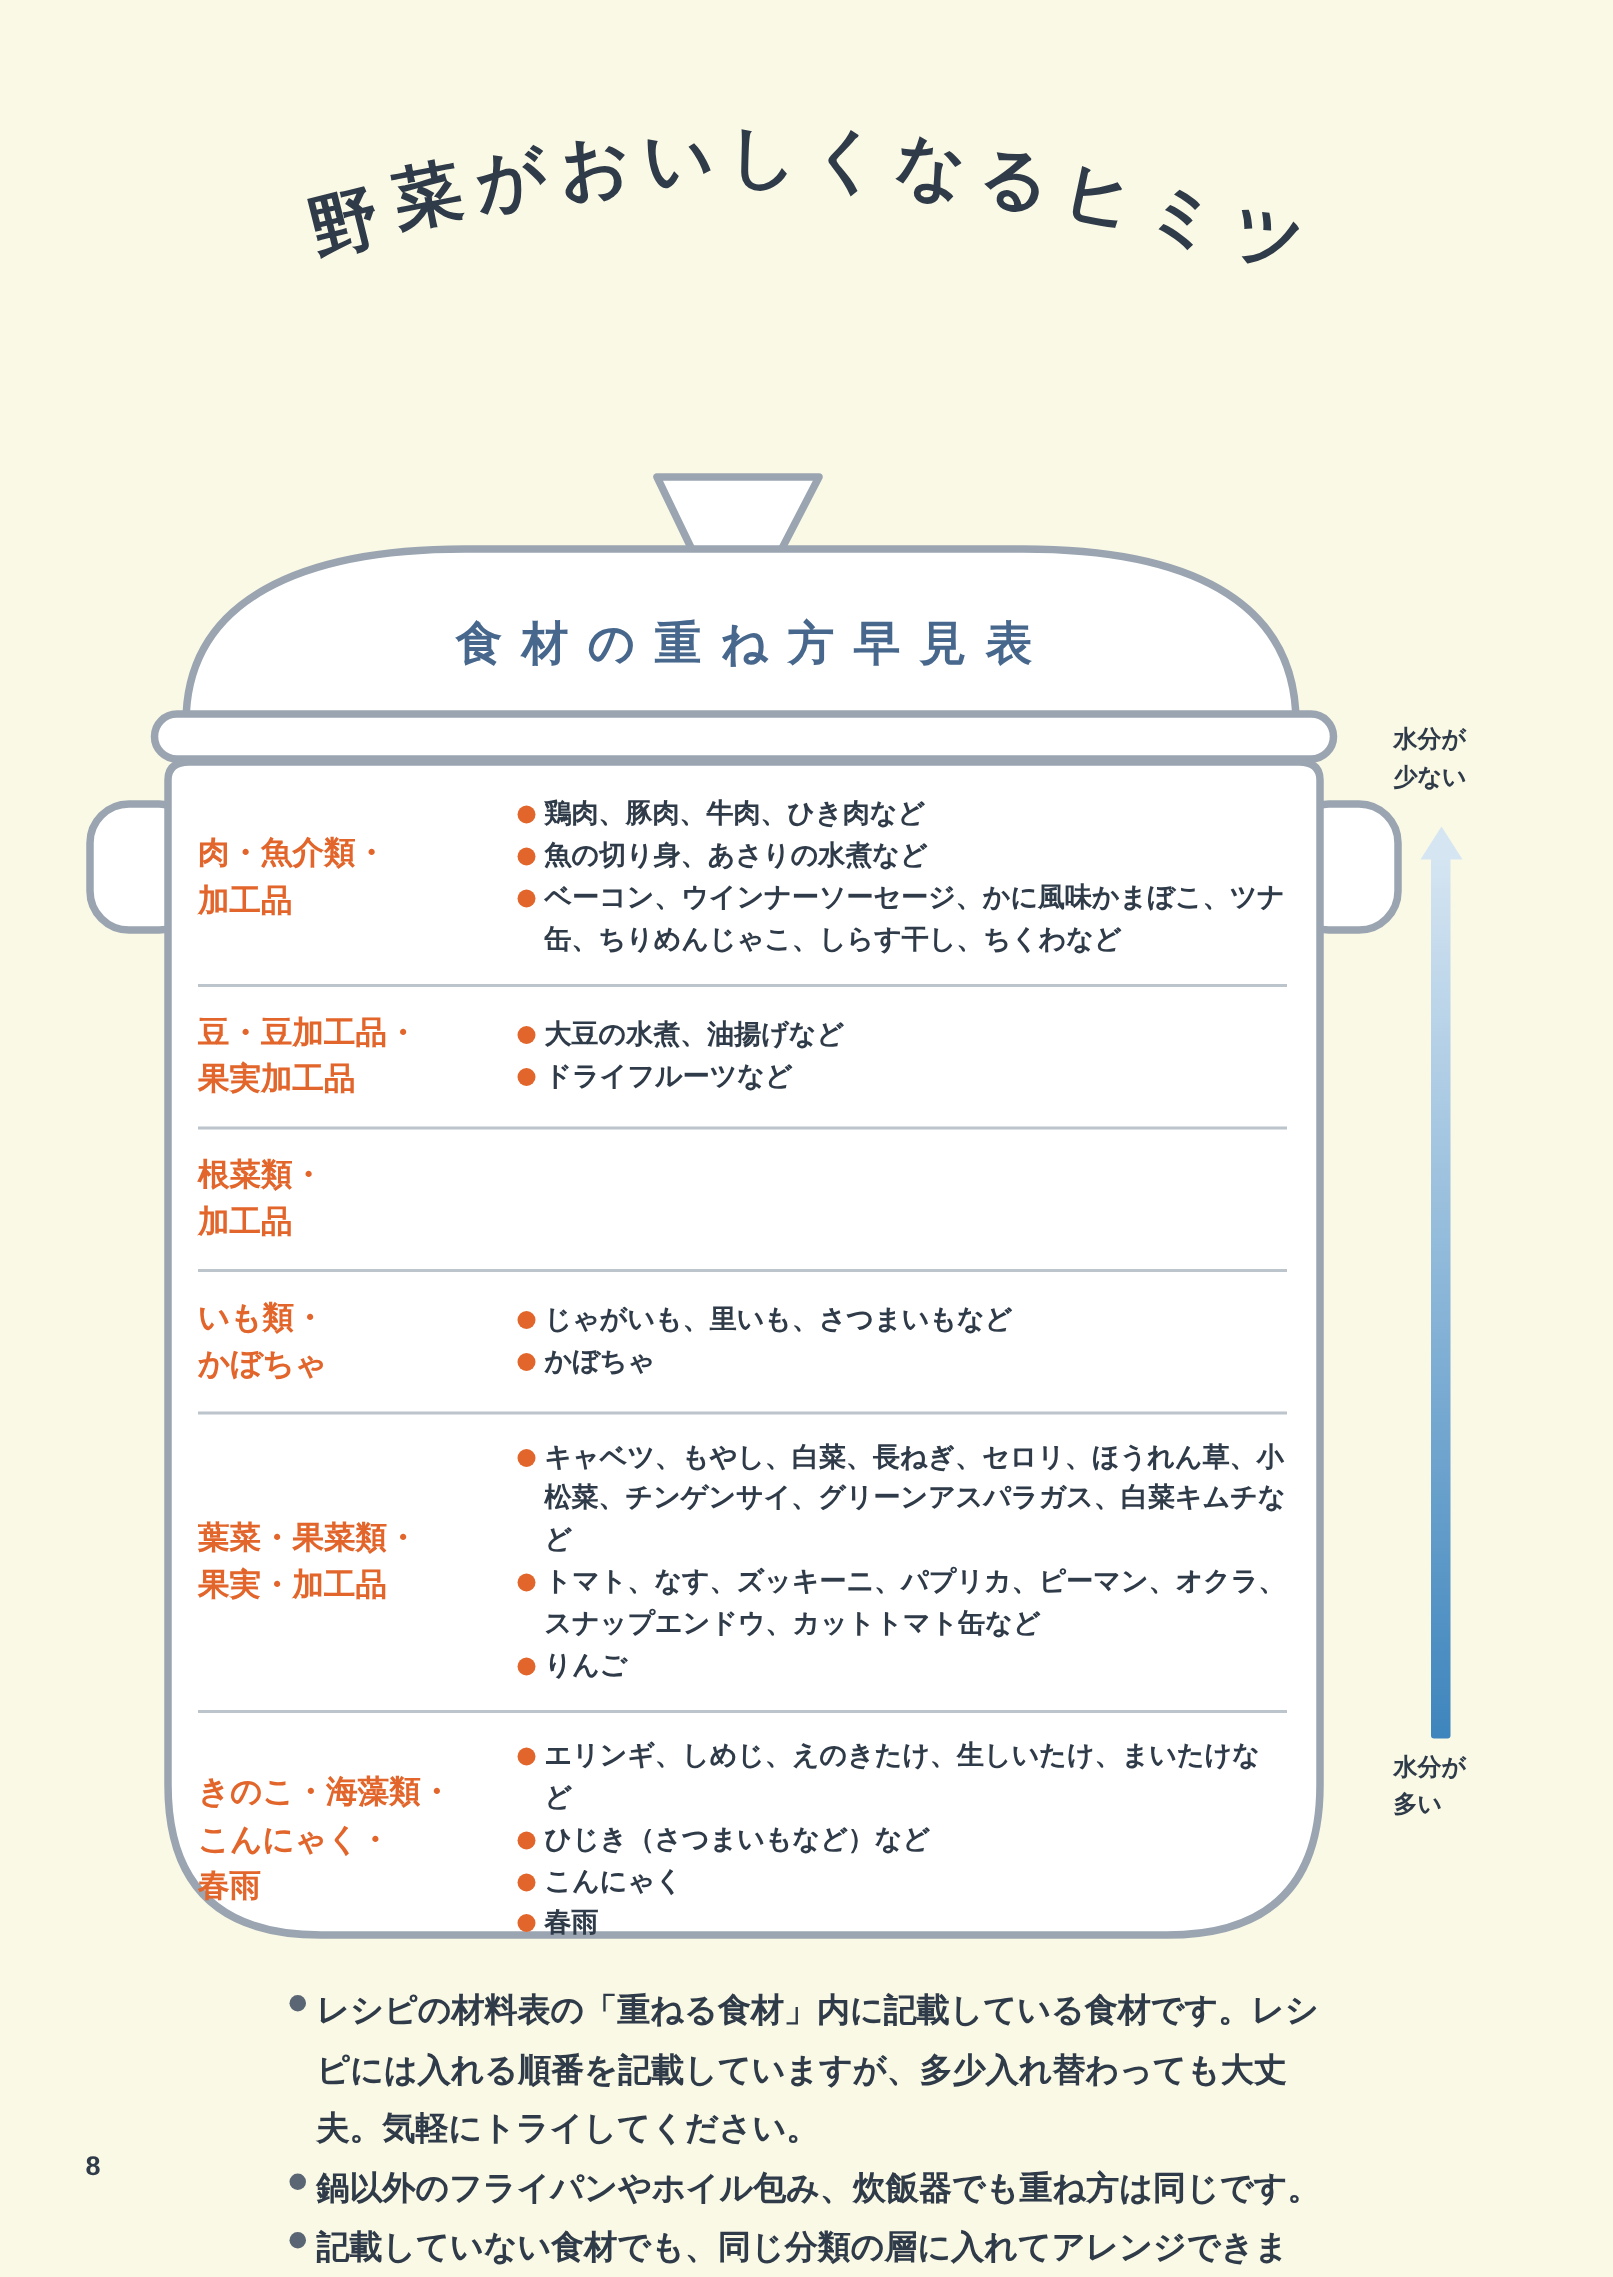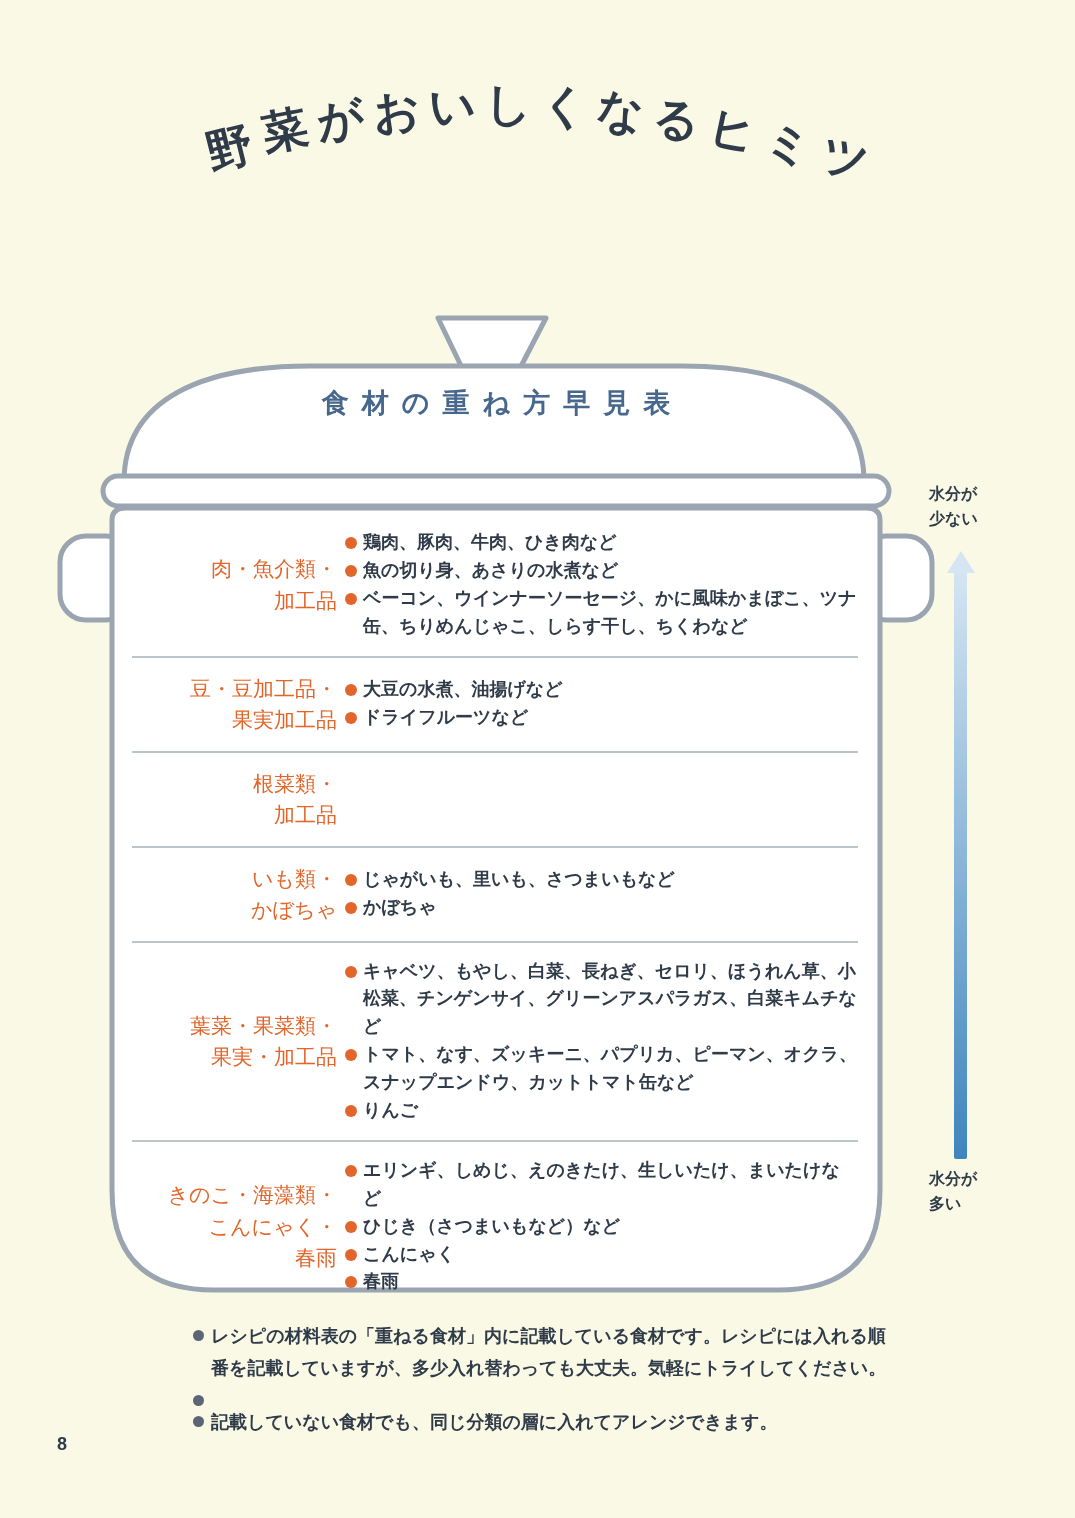--- a/index.html
+++ b/index.html
@@ -26,36 +26,36 @@
     position:absolute; top:210px; left:0; width:100%;
     text-align:center; font-size:19px; font-weight:bold;
     color:var(--blue-text,#4C6177); line-height:2.0; letter-spacing:1px;
   }
 
   
   .pot-svg { position:absolute; inset:0; width:1075px; height:1518px; }
 
   
   .lid-title {
-    position:absolute; top:385px; left:106px; width:780px;
-    text-align:center; font-size:27px; font-weight:bold;
+    position:absolute; top:408px; left:106px; width:780px;
+    text-align:center; font-size:31px; font-weight:bold;
     color:var(--lid-title,#47688C); letter-spacing:13px; text-indent:13px;
     white-space:nowrap;
   }
 
   
   .rows { position:absolute; left:132px; top:514px; width:726px; }
   .row {
     display:flex; align-items:center; padding:15px 0;
     border-bottom:2px solid var(--rule,#BCC4CC);
   }
   .row:last-child { border-bottom:none; }
   .cat {
-    width:205px; flex:none; text-align:right;
-    font-size:21px; font-weight:normal; line-height:1.5;
+    width:205px; flex:none; text-align:left;
+    font-size:21px; font-weight:bold; line-height:1.5;
     color:var(--accent,#E2662B); white-space:pre-line;
   }
   .items { flex:1; padding-left:8px; }
   .item { display:flex; align-items:flex-start; }
   .ib {
     width:12px; height:12px; border-radius:50%;
     background:var(--accent,#E2662B); flex:none; margin:8px 6px 0 0;
   }
   .it {
     font-size:18px; font-weight:bold; color:var(--ink,#2F3B48);
@@ -83,21 +83,21 @@
   .moist-bottom { top:1167px; }
 
   
   .notes { position:absolute; left:193px; top:1320px; width:700px; }
   .note { display:flex; align-items:flex-start; }
   .nb {
     width:11px; height:11px; border-radius:50%;
     background:var(--note-bullet,#5A6673); flex:none; margin:10px 7px 0 0;
   }
   .nt {
-    font-size:18px; font-weight:bold; color:var(--ink,#2F3B48);
+    font-size:22px; font-weight:bold; color:var(--ink,#2F3B48);
     line-height:1.8;
   }
 
   .page-num {
     position:absolute; left:57px; top:1434px;
     font-size:18px; font-weight:bold; color:var(--ink,#2F3B48);
   }
 </style>
 </head>
 <body>
@@ -237,20 +237,21 @@
   <div class="moist moist-bottom">水分が
 多い</div>
 
   <div class="notes" id="notes">
       <div class="note">
         <span class="nb"></span>
         <span class="nt">レシピの材料表の「重ねる食材」内に記載している食材です。レシピには入れる順番を記載していますが、多少入れ替わっても大丈夫。気軽にトライしてください。</span>
       </div>
       <div class="note">
         <span class="nb"></span>
+        <span class="nt">鍋以外のフライパンやホイル包み、炊飯器でも重ね方は同じです。</span>
       </div>
       <div class="note">
         <span class="nb"></span>
         <span class="nt">記載していない食材でも、同じ分類の層に入れてアレンジできます。</span>
       </div>
     </div>
 
   <div class="page-num">8</div>
 
 </div>

